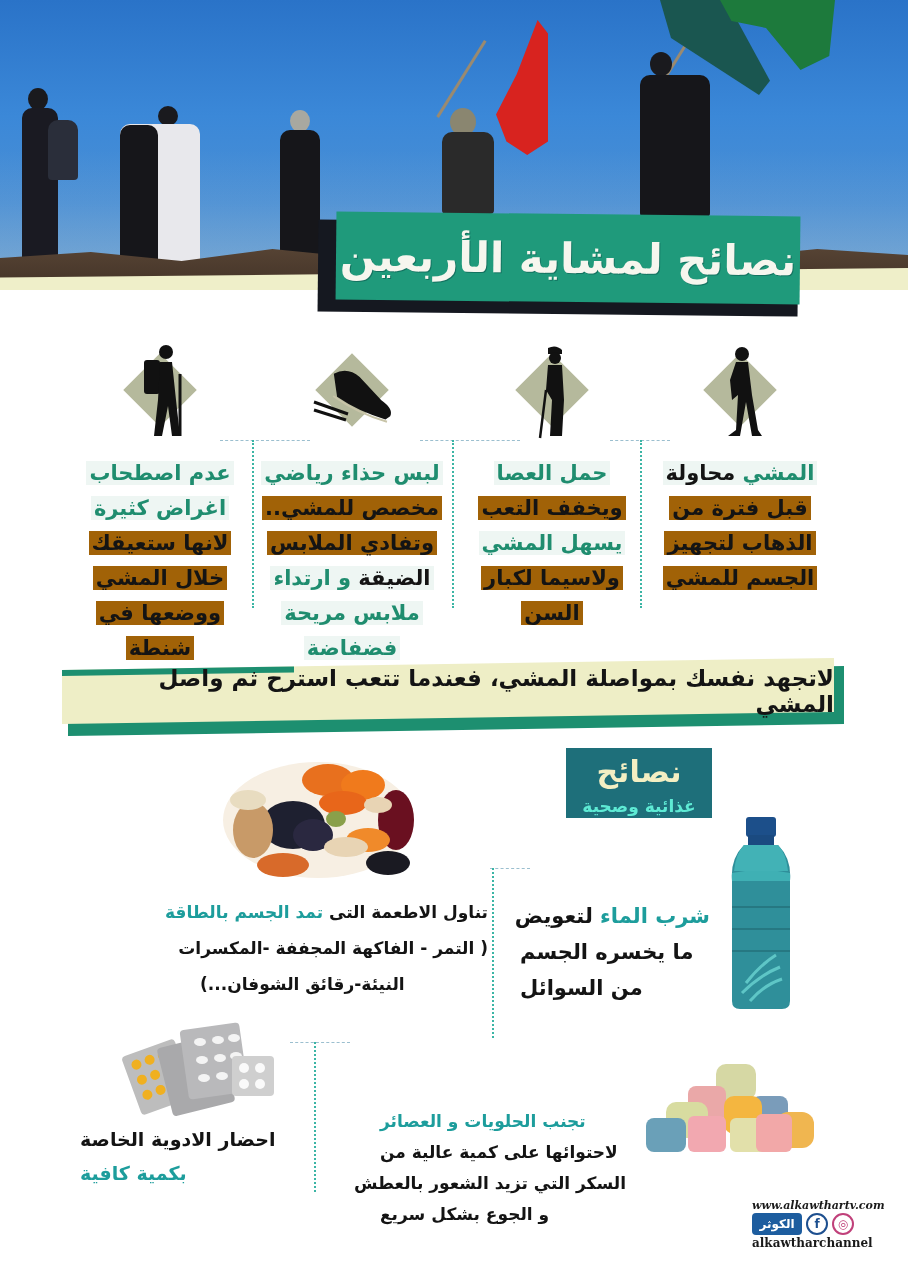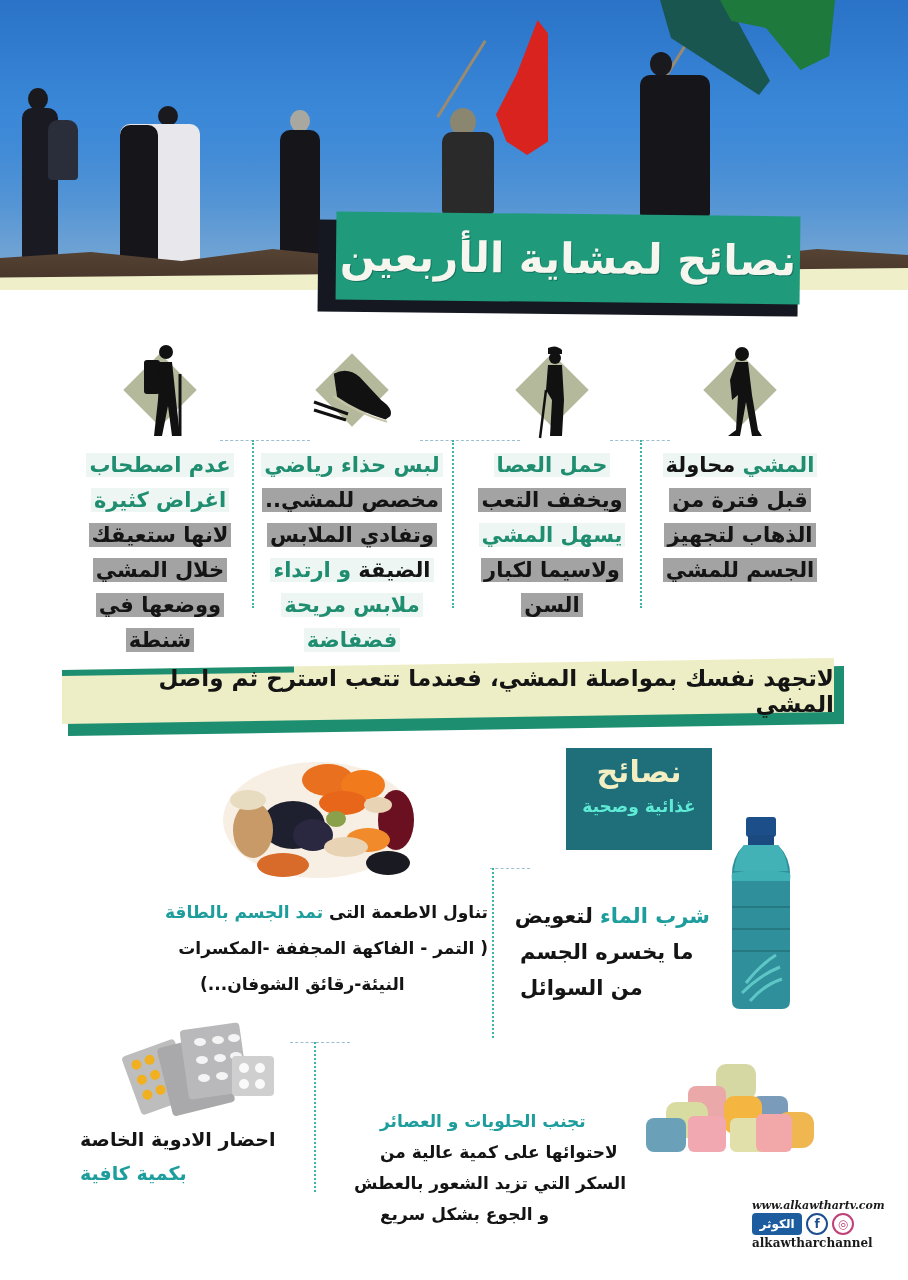--- a/index.html
+++ b/index.html
@@ -35,41 +35,41 @@
     display: flex; align-items: center; justify-content: center; transform: rotate(0.6deg); }
   .title-text { color: #f6f6ee; font-family: "DejaVu Sans", sans-serif; font-weight: bold;
     font-size: 42px; letter-spacing: 1px; text-shadow: 1px 1px 0 #147260; }
 
   
   .tip-col { position: absolute; top: 340px; width: 200px; text-align: center; }
   .diamond-wrap { position: relative; width: 100%; height: 100px; }
   .diamond { position: absolute; left: 50%; top: 24px; width: 52px; height: 52px;
     margin-left: -26px; background: #b5b99c; transform: rotate(45deg); }
   .figure-svg { position: absolute; left: 50%; top: 0; margin-left: -40px; width: 80px; height: 100px; }
-  .tip-lines { margin-top: 8px; }
+  .tip-lines { margin-top: 16px; }
   .tip-line { display: block; font-weight: bold; font-size: 21px; line-height: 35px;
     color: #141414; }
   .tip-line .hl-bg { background: #eef6f3; padding: 0 3px; }
   .tip-line.green { color: #1f8d6f; }
-  .tip-line.dark .hl-bg { background: #a3a3a3; }
+  .tip-line.dark .hl-bg { background: #a16207; }
 
   
   .vdiv { position: absolute; width: 0; border-left: 2px dotted #3bb5a5; }
   .hdiv { position: absolute; height: 0; border-top: 1.5px dashed #9bbfcf; }
 
   
   .msg-under { left: 68px; top: 672px; width: 776px; height: 58px; background: #1d8f70;
     transform: skewY(-0.9deg); }
   .msg-bar { left: 62px; top: 664px; width: 772px; height: 54px; background: #eeeec6;
     transform: skewY(-0.9deg); display: flex; align-items: center; justify-content: center; }
   .msg-bar .tab { position: absolute; left: 0; top: 0; width: 30%; height: 6px; background: #1d8f70; }
   .msg-text { font-weight: bold; font-size: 23px; color: #141414; transform: skewY(0.9deg); margin-left: 19px; }
 
   
-  .nut-badge { left: 566px; top: 748px; width: 146px; height: 102px; background: #1e6f7a;
+  .nut-badge { left: 566px; top: 748px; width: 146px; height: 70px; background: #1e6f7a;
     text-align: center; padding-top: 4px; }
   .nut-title { display: block; color: #f3efc3; font-weight: bold; font-size: 30px; line-height: 40px; }
   .nut-sub { display: block; color: #5eead4; font-weight: bold; font-size: 17px; line-height: 28px; }
 
   
   .tblock { position: absolute; text-align: left; font-weight: bold; color: #141414; }
   .tblock .line { display: block; white-space: nowrap; }
   .green { color: #1f8d6f; }
   .teal { color: #1d9d9c; }
 

